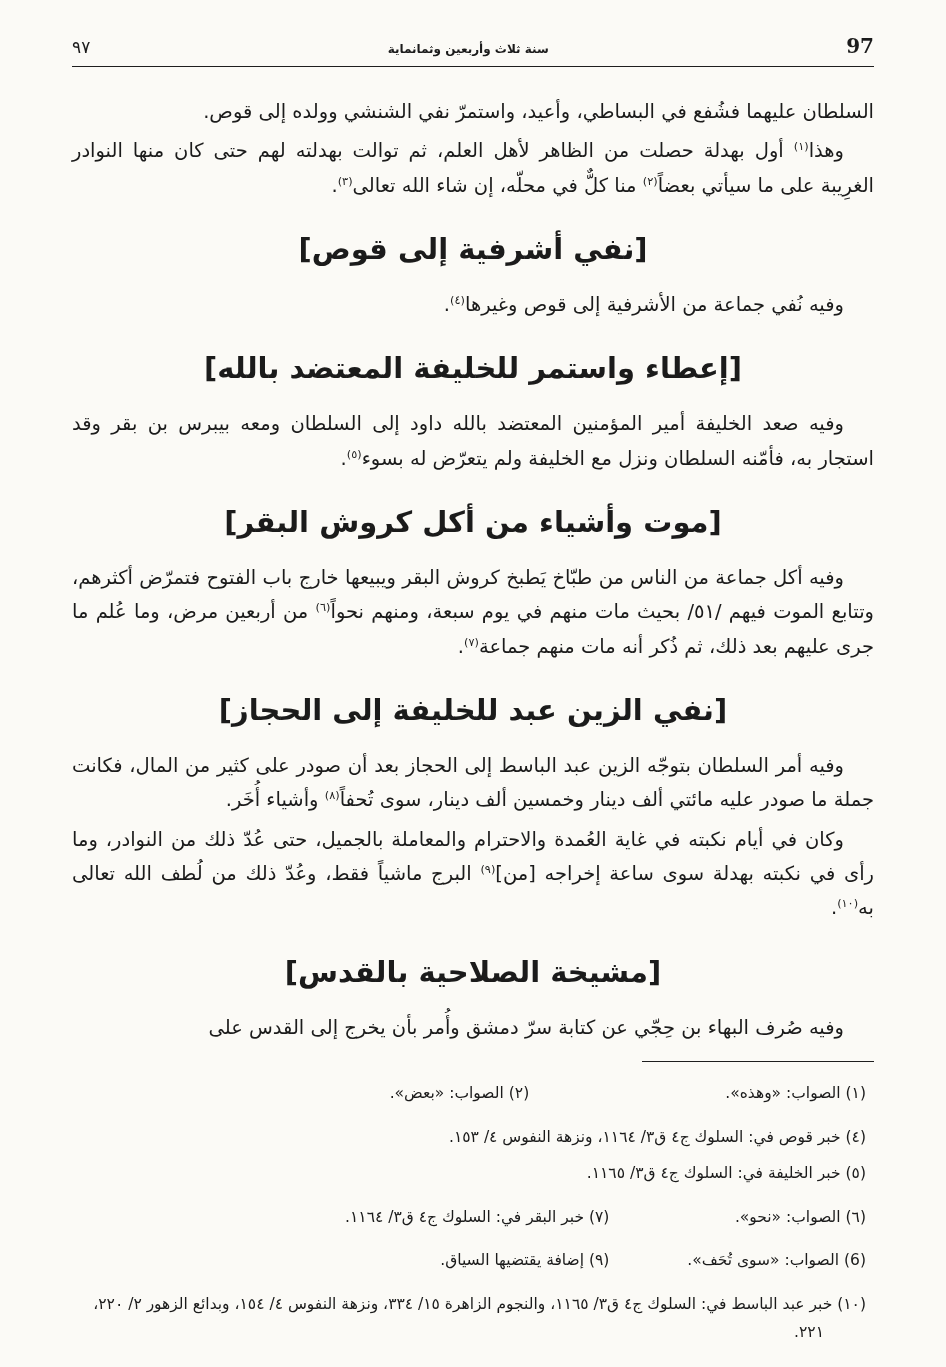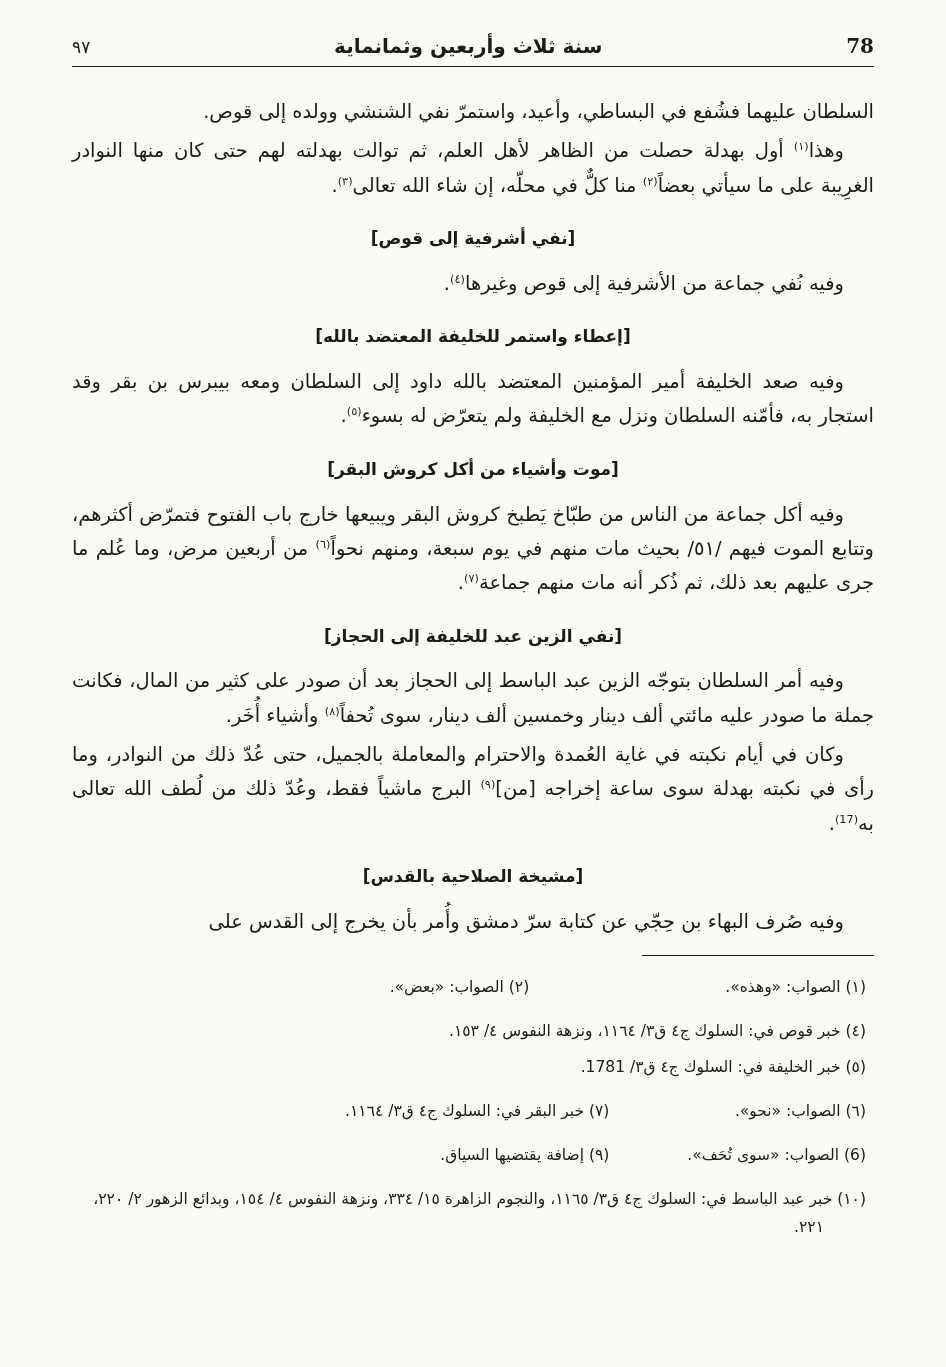--- a/index.html
+++ b/index.html
@@ -26,21 +26,21 @@
     display: flex;
     justify-content: space-between;
     align-items: baseline;
     text-align: center;
   }
   .pn-arabic {
     font-size: 17px;
     letter-spacing: 1px;
   }
   .running-title {
-    font-size: 20px;
+    font-size: 12px;
     font-weight: bold;
   }
   .pn-latin {
     font-size: 20px;
     font-weight: bold;
     font-family: "DejaVu Serif", serif;
   }
   .header-rule {
     border: none;
     border-top: 1.7px solid #1e1e1e;
@@ -59,21 +59,21 @@
   .para.indent {
     text-indent: 30px;
   }
   .para sup {
     font-size: 0.58em;
     line-height: 0;
     vertical-align: super;
   }
   .section-heading {
     text-align: center;
-    font-size: 17px;
+    font-size: 29px;
     font-weight: bold;
     margin: 21px 0 13px 0;
   }
   
   .footnote-sep {
     border: none;
     border-top: 1.4px solid #1e1e1e;
     width: 232px;
     margin: 16px 0 10px auto; 
   }
@@ -103,54 +103,54 @@
   }
 </style>
 </head>
 <body>
 
 <div class="page">
 
   <header class="page-header">
     <span class="pn-arabic">٩٧</span>
     <span class="running-title">سنة ثلاث وأربعين وثمانماية</span>
-    <span class="pn-latin">78</span>
+    <span class="pn-latin">97</span>
   </header>
   <hr class="header-rule">
 
   <main class="page-body">
     <p class="para">السلطان عليهما فشُفع في البساطي، وأعيد، واستمرّ نفي الشنشي وولده إلى قوص.</p>
     <p class="para indent">وهذا<sup>(١)</sup> أول بهدلة حصلت من الظاهر لأهل العلم، ثم توالت بهدلته لهم حتى كان منها النوادر الغرِيبة على ما سيأتي بعضاً<sup>(٢)</sup> منا كلٌّ في محلّه، إن شاء الله تعالى<sup>(٣)</sup>.</p>
 
     <h2 class="section-heading">[نفي أشرفية إلى قوص]</h2>
     <p class="para indent">وفيه نُفي جماعة من الأشرفية إلى قوص وغيرها<sup>(٤)</sup>.</p>
 
     <h2 class="section-heading">[إعطاء واستمر للخليفة المعتضد بالله]</h2>
     <p class="para indent">وفيه صعد الخليفة أمير المؤمنين المعتضد بالله داود إلى السلطان ومعه بيبرس بن بقر وقد استجار به، فأمّنه السلطان ونزل مع الخليفة ولم يتعرّض له بسوء<sup>(٥)</sup>.</p>
 
     <h2 class="section-heading">[موت وأشياء من أكل كروش البقر]</h2>
     <p class="para indent">وفيه أكل جماعة من الناس من طبّاخ يَطبخ كروش البقر ويبيعها خارج باب الفتوح فتمرّض أكثرهم، وتتابع الموت فيهم /٥١/ بحيث مات منهم في يوم سبعة، ومنهم نحواً<sup>(٦)</sup> من أربعين مرض، وما عُلم ما جرى عليهم بعد ذلك، ثم ذُكر أنه مات منهم جماعة<sup>(٧)</sup>.</p>
 
     <h2 class="section-heading">[نفي الزين عبد للخليفة إلى الحجاز]</h2>
     <p class="para indent">وفيه أمر السلطان بتوجّه الزين عبد الباسط إلى الحجاز بعد أن صودر على كثير من المال، فكانت جملة ما صودر عليه مائتي ألف دينار وخمسين ألف دينار، سوى تُحفاً<sup>(٨)</sup> وأشياء أُخَر.</p>
-    <p class="para indent">وكان في أيام نكبته في غاية العُمدة والاحترام والمعاملة بالجميل، حتى عُدّ ذلك من النوادر، وما رأى في نكبته بهدلة سوى ساعة إخراجه [من]<sup>(٩)</sup> البرج ماشياً فقط، وعُدّ ذلك من لُطف الله تعالى به<sup>(17)</sup>.</p>
+    <p class="para indent">وكان في أيام نكبته في غاية العُمدة والاحترام والمعاملة بالجميل، حتى عُدّ ذلك من النوادر، وما رأى في نكبته بهدلة سوى ساعة إخراجه [من]<sup>(٩)</sup> البرج ماشياً فقط، وعُدّ ذلك من لُطف الله تعالى به<sup>(١٠)</sup>.</p>
 
     <h2 class="section-heading">[مشيخة الصلاحية بالقدس]</h2>
     <p class="para indent">وفيه صُرف البهاء بن حِجّي عن كتابة سرّ دمشق وأُمر بأن يخرج إلى القدس على</p>
   </main>
 
   <hr class="footnote-sep">
 
   <footer class="footnotes">
     <div class="fn-row">
       <span class="fn fn-right">(١) الصواب: «وهذه».</span>
       <span class="fn fn-left">(٢) الصواب: «بعض».</span>
     </div>
     <p class="fn">(٤) خبر قوص في: السلوك ج٤ ق٣/ ١١٦٤، ونزهة النفوس ٤/ ١٥٣.</p>
-    <p class="fn">(٥) خبر الخليفة في: السلوك ج٤ ق٣/ 1781.</p>
+    <p class="fn">(٥) خبر الخليفة في: السلوك ج٤ ق٣/ ١١٦٥.</p>
     <div class="fn-row narrow">
       <span class="fn fn-right">(٦) الصواب: «نحو».</span>
       <span class="fn fn-left">(٧) خبر البقر في: السلوك ج٤ ق٣/ ١١٦٤.</span>
     </div>
     <div class="fn-row narrow">
       <span class="fn fn-right">(6) الصواب: «سوى تُحَف».</span>
       <span class="fn fn-left">(٩) إضافة يقتضيها السياق.</span>
     </div>
     <p class="fn fn-hang">(١٠) خبر عبد الباسط في: السلوك ج٤ ق٣/ ١١٦٥، والنجوم الزاهرة ١٥/ ٣٣٤، ونزهة النفوس ٤/ ١٥٤، وبدائع الزهور ٢/ ٢٢٠، ٢٢١.</p>
   </footer>

